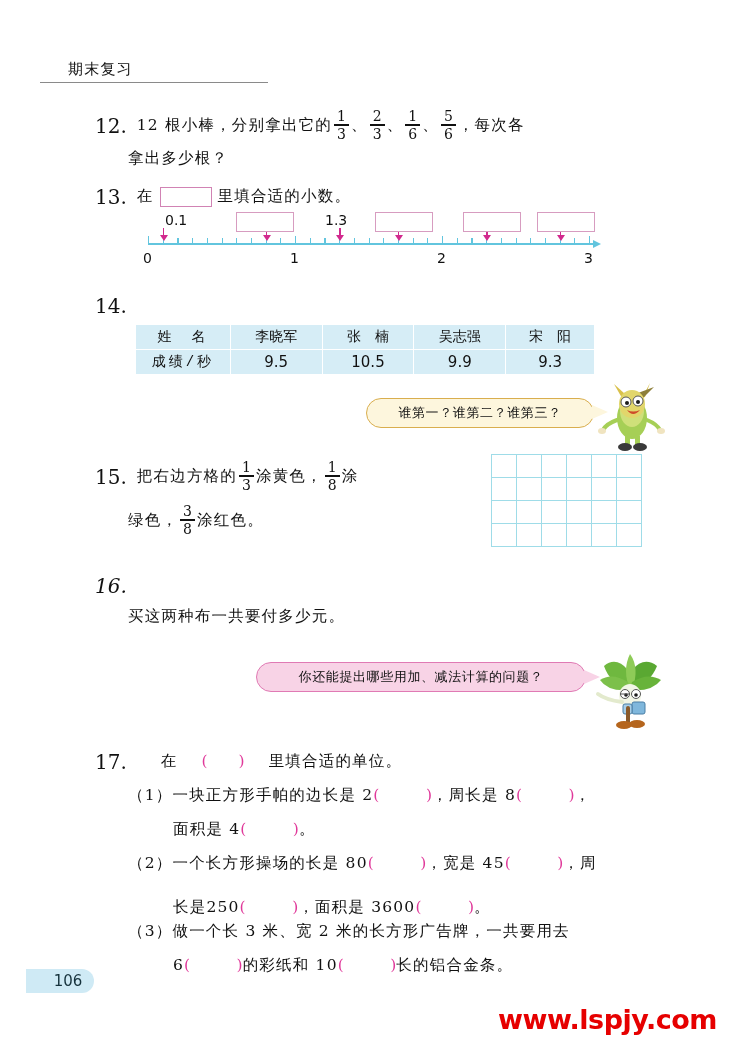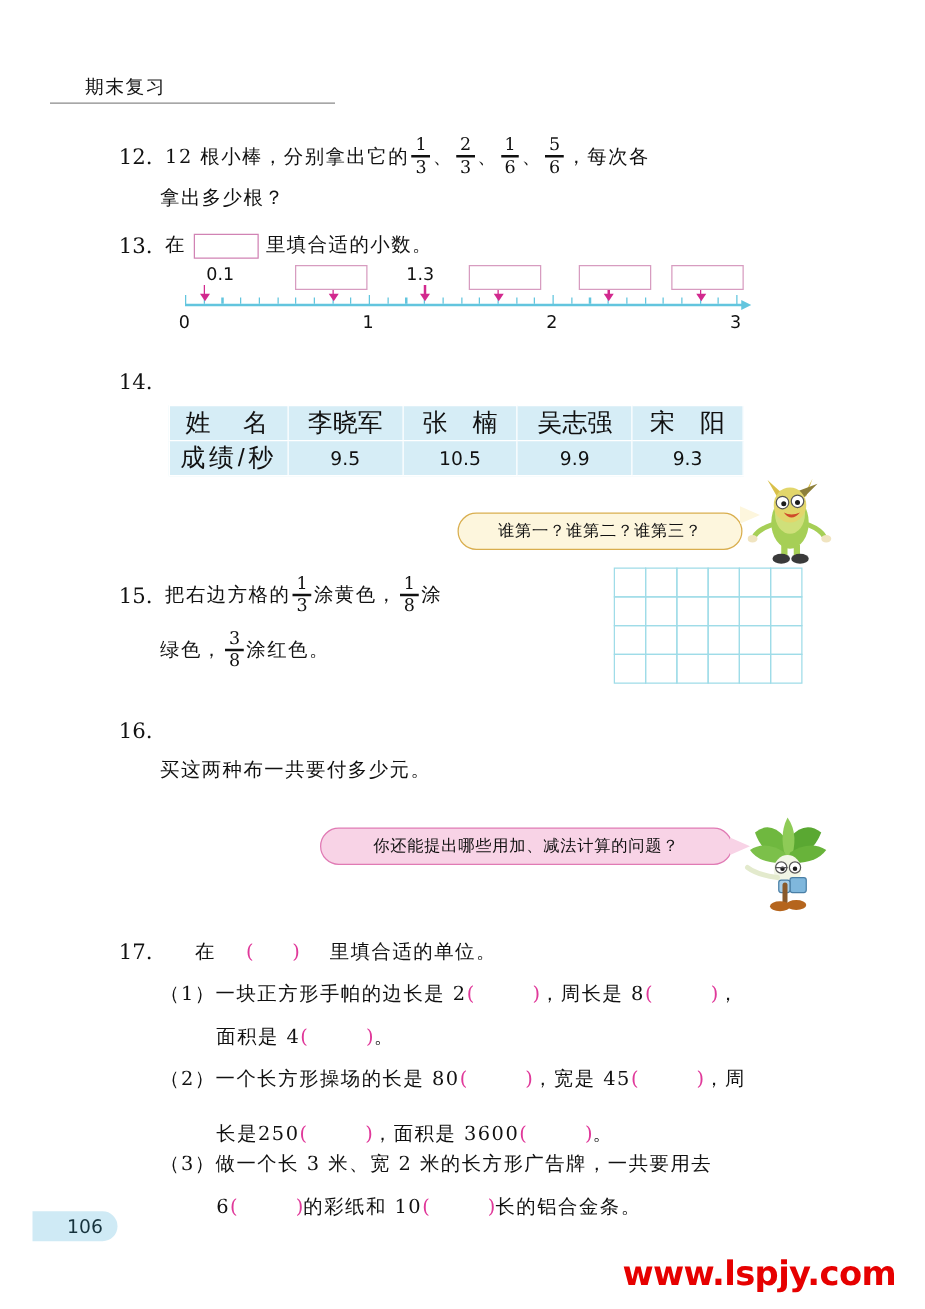--- a/index.html
+++ b/index.html
@@ -17,21 +17,21 @@
     font-family: "DejaVu Serif", "Liberation Serif", serif;
     font-size: 15px; color: #111; letter-spacing: 4px;
     padding-left: 28px; padding-bottom: 3px;
   }
   .hdr-rule {
     height: 1px; background: #8a8a8a; width: 228px; margin-left: 0px;
   }
 
   
   .prob { position: absolute; font-size: 15.5px; color: #111; line-height: 1.0; }
-  .num { position: absolute; font-family: "DejaVu Serif","Liberation Serif",serif; font-size: 17px; }
+  .num { position: absolute; font-family: "DejaVu Serif","Liberation Serif",serif; font-size: 20px; }
   .cn { font-family: "DejaVu Serif","Liberation Serif",serif; letter-spacing: 1.2px; }
   .ln { white-space: nowrap; display: flex; align-items: center; }
 
   
   .frac {
     display: inline-flex; flex-direction: column; align-items: center;
     vertical-align: middle; margin: 0 2px; line-height: 1;
     position: relative; top: -1px;
   }
   .frac .nu { font-size: 14px; padding: 0 3px; }
@@ -61,22 +61,22 @@
     border-left: 4px solid transparent; border-right: 4px solid transparent;
     border-top: 6px solid #d2298e;
   }
   .nl-val { position: absolute; font-size: 14px; color: #111; font-family: "DejaVu Sans","Liberation Sans",sans-serif; }
   .nl-box { position: absolute; border: 1.5px solid #d79cc0; background: #fff; }
 
   
   .dtable { position: absolute; border-collapse: collapse; background: #d6edf6; }
   .dtable td {
     border: 1.5px solid #ffffff; text-align: center;
-    font-size: 20px; color: #111; height: 25px;
-    font-family: Liberation Sans, sans-serif;
+    font-size: 14px; color: #111; height: 25px;
+    font-family: Liberation Mono, monospace;
   }
   .dtable td.numv { font-family: "DejaVu Sans","Liberation Sans",sans-serif; font-size: 15px; }
   .dtable tr td:first-child { letter-spacing: 3px; }
 
   
   .bub {
     position: absolute; border-radius: 999px; display: flex;
     align-items: center; justify-content: center; white-space: nowrap;
     font-size: 13px; color: #111; letter-spacing: 0.6px;
     font-family: "DejaVu Serif","Liberation Serif",serif;
@@ -269,21 +269,21 @@
     <tr>
       <td>成绩/秒</td>
       <td class="numv">9.5</td>
       <td class="numv">10.5</td>
       <td class="numv">9.9</td>
       <td class="numv">9.3</td>
     </tr>
   </tbody>
     </table>
 
-  <div class="bub yel" style="left:366px; top:410px; width:228px; height:30px;">谁第一？谁第二？谁第三？</div>
+  <div class="bub yel" style="left:366px; top:398px; width:228px; height:30px;">谁第一？谁第二？谁第三？</div>
   <div class="bub-tail tail-yel" style="position:absolute; left:592px; top:405px;"></div>
 
   <svg class="char" style="left:598px; top:378px;" width="70" height="76" viewBox="0 0 70 76">
     <ellipse cx="34" cy="40" rx="15" ry="21" fill="#a6cf56"></ellipse>
     <ellipse cx="34" cy="33" rx="12" ry="16" fill="#cfe07a"></ellipse>
     <path d="M24 20 L16 6 L27 16 Z" fill="#d9c04a"></path>
     <path d="M44 20 L52 5 L47 19 Z" fill="#d9c04a"></path>
     <path d="M40 15 L56 9 L45 20 Z" fill="#8d7f3a"></path>
     <ellipse cx="34" cy="26" rx="13" ry="14" fill="#e2d66b"></ellipse>
     <circle cx="28" cy="24" r="5" fill="#fff" stroke="#555" stroke-width="1"></circle>
@@ -351,21 +351,21 @@
       <div class="cell"></div>
       <div class="cell"></div>
       <div class="cell"></div>
       <div class="cell"></div>
       <div class="cell"></div>
       <div class="cell"></div>
     </div>
 
   <div class="prob" style="left:95px; top:570px;">
     <div class="ln" style="height:31px;">
-      <span class="num" style="position:relative; margin-right:10px;">16.</span>
+      <span class="num" style="position:relative; margin-right:10px;font-style:italic;">16.</span>
     </div>
     <div class="ln cn" style="margin-left:33px; height:31px;">买这两种布一共要付多少元。</div>
   </div>
 
   <div class="bub pnk" style="left:256px; top:662px; width:330px; height:30px;">你还能提出哪些用加、减法计算的问题？</div>
   <div class="bub-tail tail-pnk" style="position:absolute; left:584px; top:670px;"></div>
 
   <svg class="char" style="left:594px; top:650px;" width="72" height="82" viewBox="0 0 72 82">
     <path d="M36 40 Q16 34 10 16 Q22 6 34 20 Z" fill="#6fb83f"></path>
     <path d="M36 40 Q56 34 63 16 Q50 6 38 20 Z" fill="#5aa832"></path>

